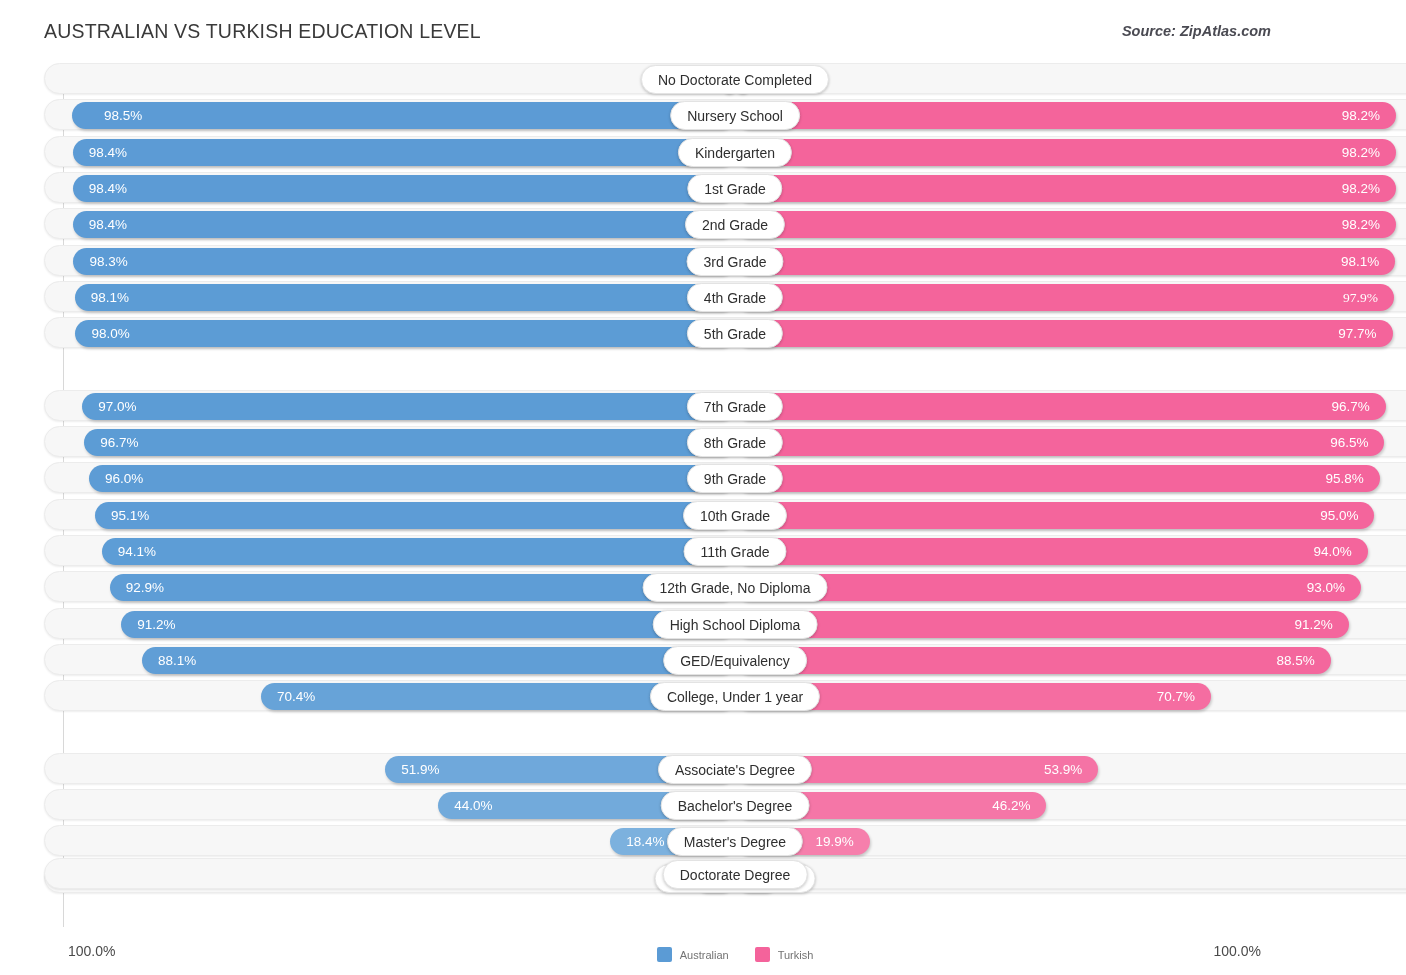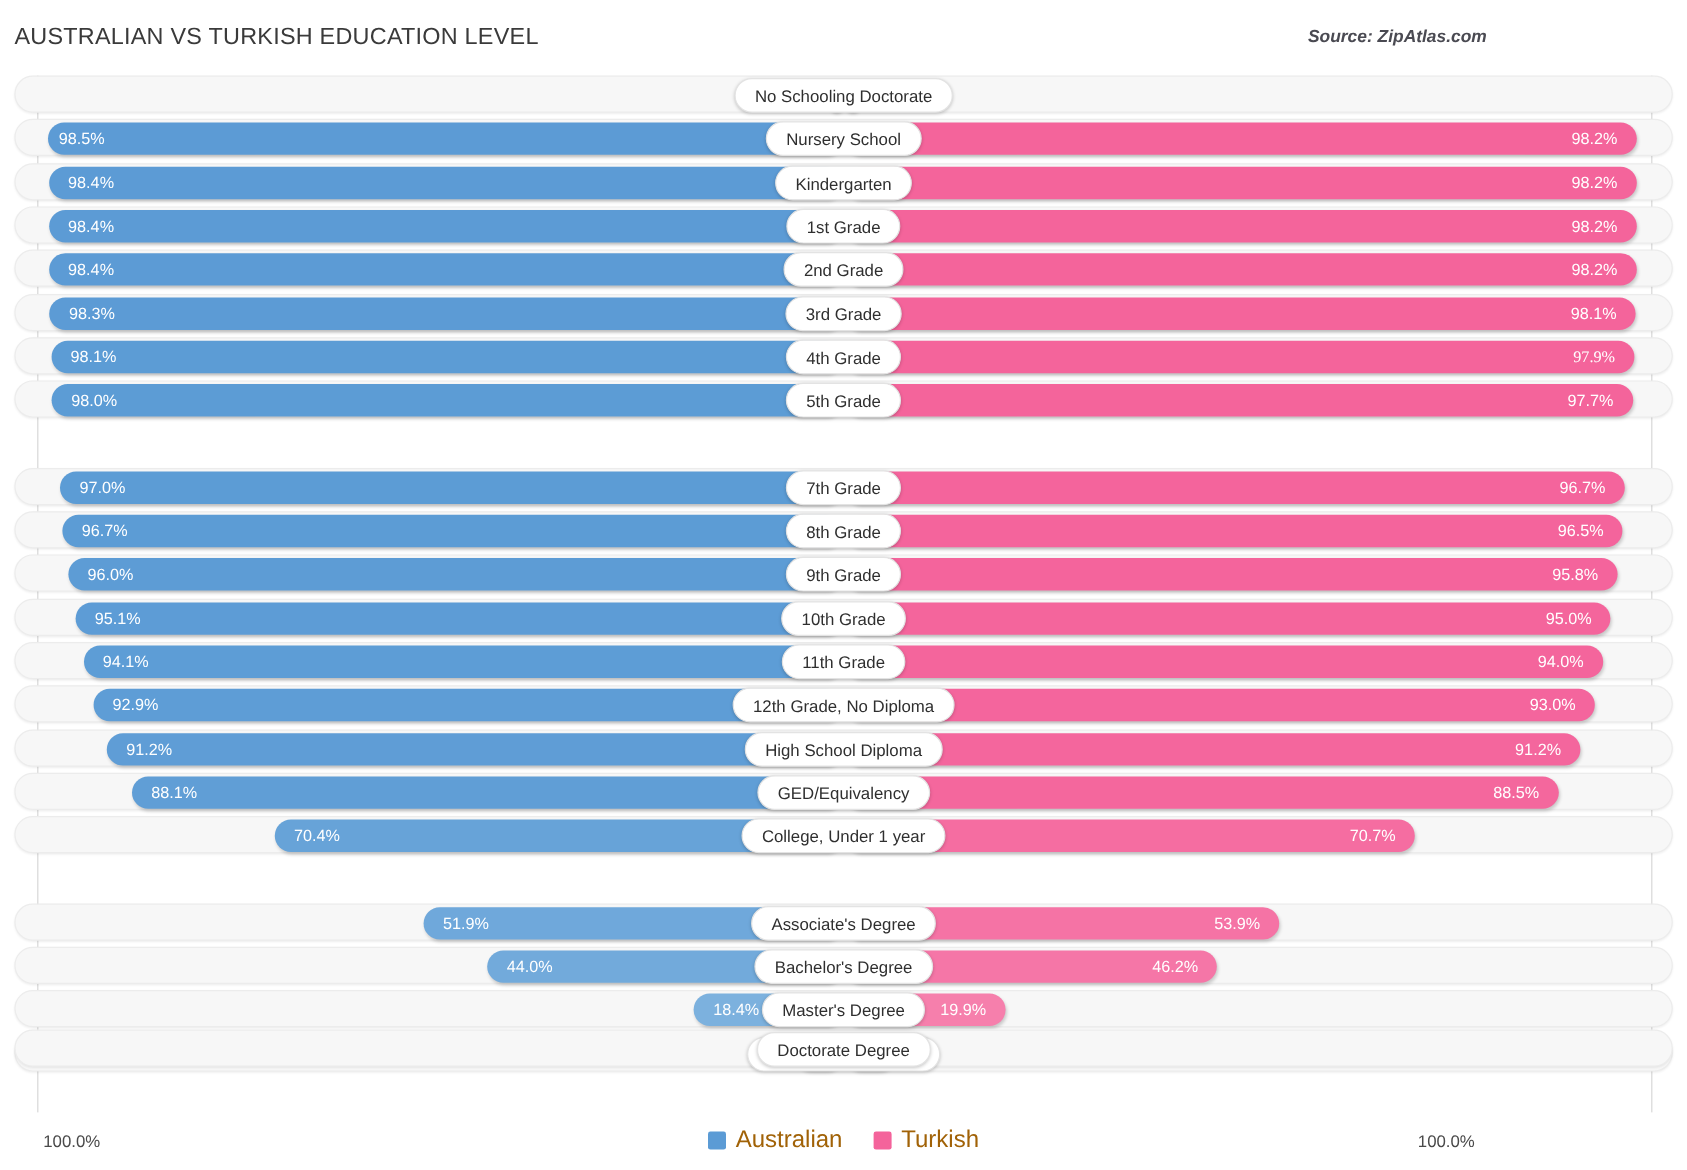--- a/index.html
+++ b/index.html
@@ -2,21 +2,21 @@
 <html><head>
 <meta charset="utf-8">
 <style>
   * { box-sizing: border-box; margin: 0; padding: 0; }
   html, body {
     width: 1406px; height: 975px;
     background: #ffffff;
     font-family: "Liberation Sans", sans-serif;
     overflow: hidden;
   }
-  #app { position: relative; width: 1253px; height: 975px; }
+  #app { position: relative; width: 1253px; height: 975px; margin-left: 32px; }
 
   
   .title {
     position: absolute; left: 12px; top: 20px;
     font-size: 19.5px; color: #3a3a3a; letter-spacing: .2px;
     white-space: nowrap;
   }
   .source {
     position: absolute; right: 14px; top: 23px;
     font-size: 14.5px; font-style: italic; font-weight: bold;
@@ -87,47 +87,47 @@
   }
   .foot-left  { left: 36px; }
   .foot-right { right: 24px; }
 
   .legend {
     position: absolute; bottom: 13px; left: 0; width: 1406px;
     display: flex; justify-content: center; align-items: center; gap: 26px;
   }
   .legend-item { display: flex; align-items: center; gap: 8px; }
   .swatch { width: 15px; height: 15px; border-radius: 2px; }
-  .legend-label { font-size: 20px; color: #a16207; white-space: nowrap; }
+  .legend-label { font-size: 11px; color: #737373; white-space: nowrap; }
 </style>
 </head>
 <body>
 
 <div id="app">
 
   <div class="title">AUSTRALIAN VS TURKISH EDUCATION LEVEL</div>
   <div class="source">Source: ZipAtlas.com</div>
 
   <div class="chart" id="chart">
     <div class="axis-line axis-left"></div>
     <div class="axis-line axis-right"></div>
   <div class="row" style="top: 0px;">
         <div class="row-inner">
           <div class="bar bar-l" style="width: 10.752px; background: rgb(131, 181, 224);"></div>
           <div class="bar bar-r" style="width: 12.096px; background: rgb(246, 134, 176);"></div>
           <div class="val val-l val-out" style="right: 710.752px;">1.6%</div>
           <div class="val val-r val-out" style="left: 712.096px;">1.8%</div>
-          <div class="pill">No Schooling Doctorate</div>
+          <div class="pill">No Doctorate Completed</div>
         </div>
       </div>
       <div class="row" style="top: 36.3px;">
         <div class="row-inner">
           <div class="bar bar-l" style="width: 661.92px; background: rgb(92, 155, 213);"></div>
           <div class="bar bar-r" style="width: 659.904px; background: rgb(244, 100, 155);"></div>
-          <div class="val val-l val-in" style="right: auto; text-align: center; left: 36px;">98.5%</div>
+          <div class="val val-l val-in" style="right: auto; text-align: center; left: 59px;">98.5%</div>
           <div class="val val-r val-in" style="left: auto; right: 45.096px;">98.2%</div>
           <div class="pill">Nursery School</div>
         </div>
       </div>
       <div class="row" style="top: 72.6px;">
         <div class="row-inner">
           <div class="bar bar-l" style="width: 661.248px; background: rgb(92, 155, 213);"></div>
           <div class="bar bar-r" style="width: 659.904px; background: rgb(244, 100, 155);"></div>
           <div class="val val-l val-in" style="right: auto; text-align: left; left: 43.752px;">98.4%</div>
           <div class="val val-r val-in" style="left: auto; right: 45.096px;">98.2%</div>

